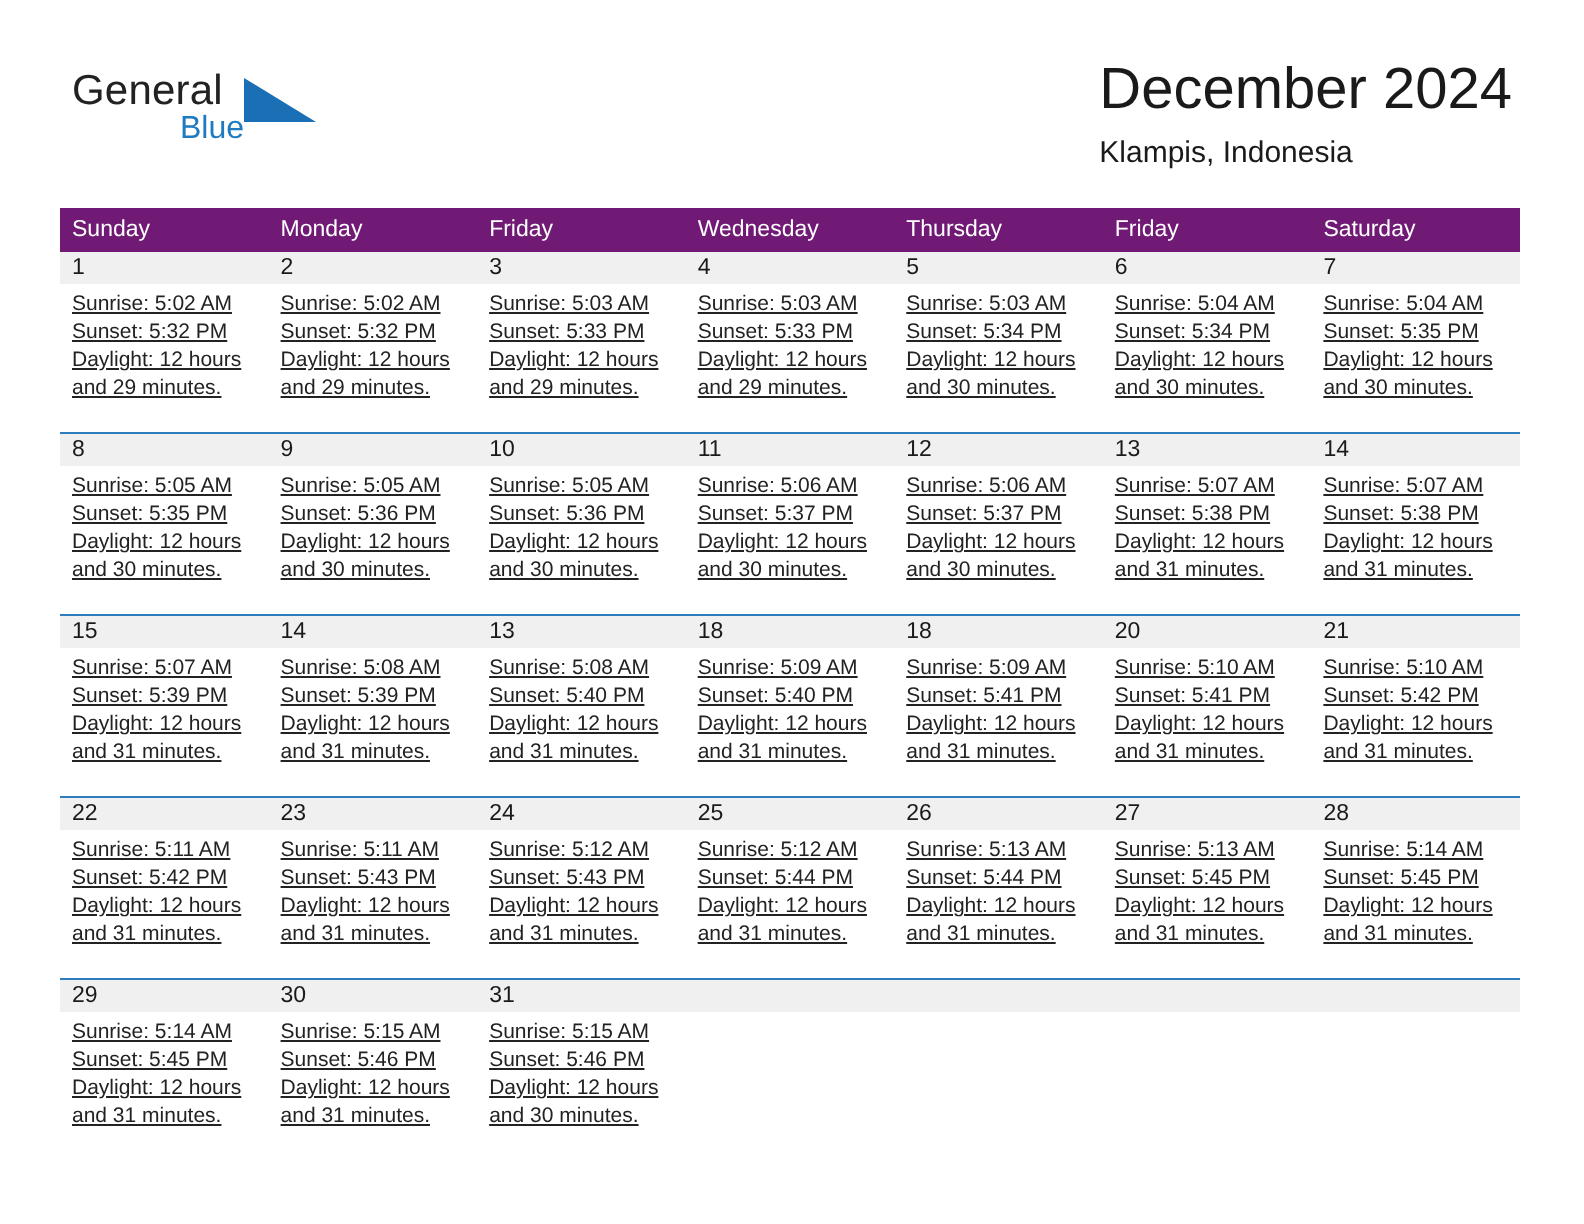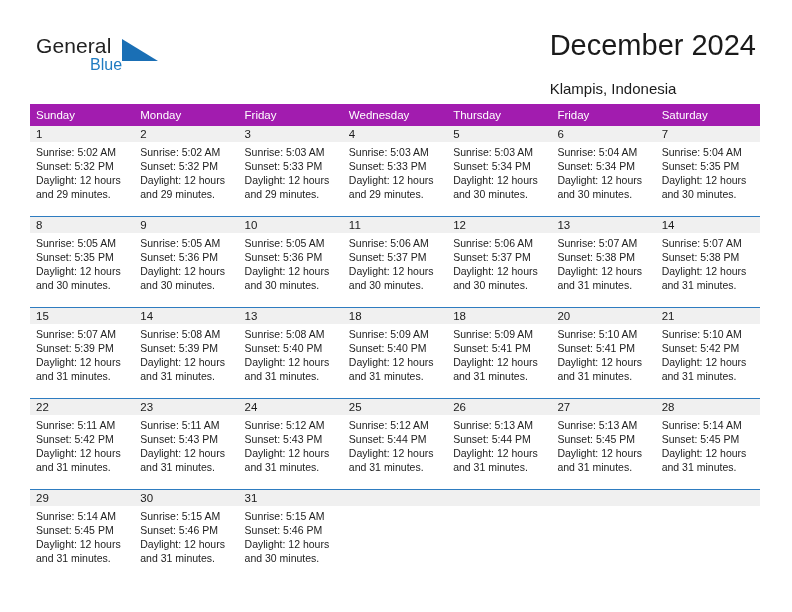--- a/index.html
+++ b/index.html
@@ -73,35 +73,35 @@
     font-size: 29px;
     font-weight: normal;
     color: #1a1a1a;
     line-height: 34px;
     white-space: nowrap;
   }
   .cal-subtitle {
     font-size: 15px;
     color: #1a1a1a;
     line-height: 22px;
-    margin-top: 16px;
+    margin-top: 4px;
     white-space: nowrap;
   }
 
   
   .calendar {
     position: absolute;
     left: 30px;
     top: 104px;
     width: 730px;
     border-collapse: collapse;
     table-layout: fixed;
   }
   .calendar th {
-    background: #a21caf;
+    background: #701a75;
     color: #ffffff;
     font-size: 11.5px;
     font-weight: normal;
     text-align: left;
     padding: 5px 0 5px 6px;
     height: 11px;
     border: none;
   }
   .calendar td {
     vertical-align: top;
@@ -126,20 +126,21 @@
     line-height: 16px;
     padding-left: 6px;
     font-size: 11.5px;
     color: #1a1a1a;
   }
   .cell-body {
     padding: 3px 7px 0 6px;
     font-size: 10.5px;
     line-height: 14px;
     color: #222222;
+    text-decoration: underline;
   }
   .cell-body div {
     white-space: nowrap;
   }
   .daylight-line {
     white-space: normal !important;
   }
   td.empty .daynum-band {
     background: #f0f0f0;
     color: transparent;

